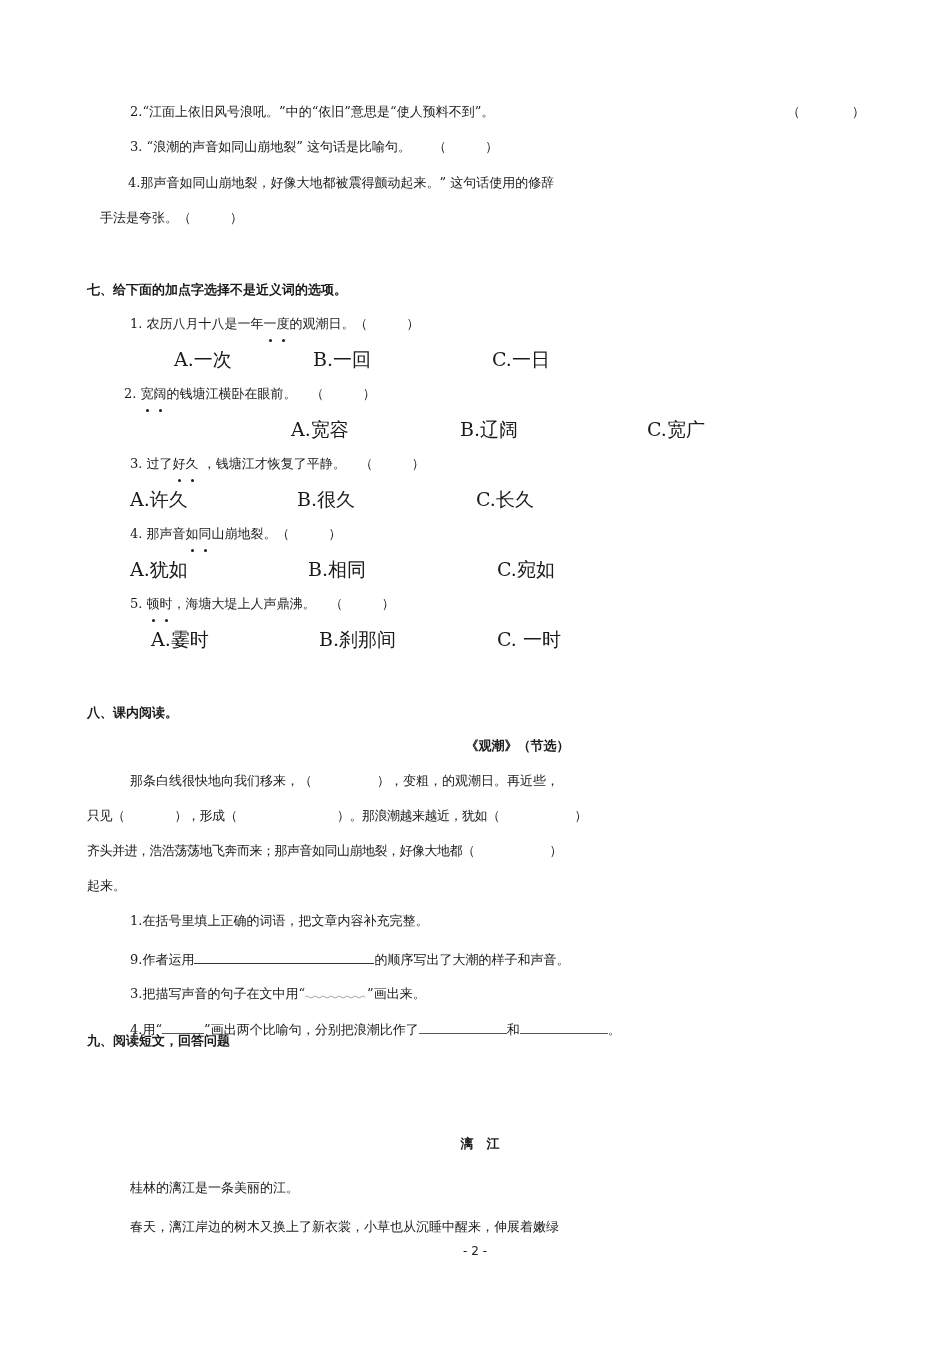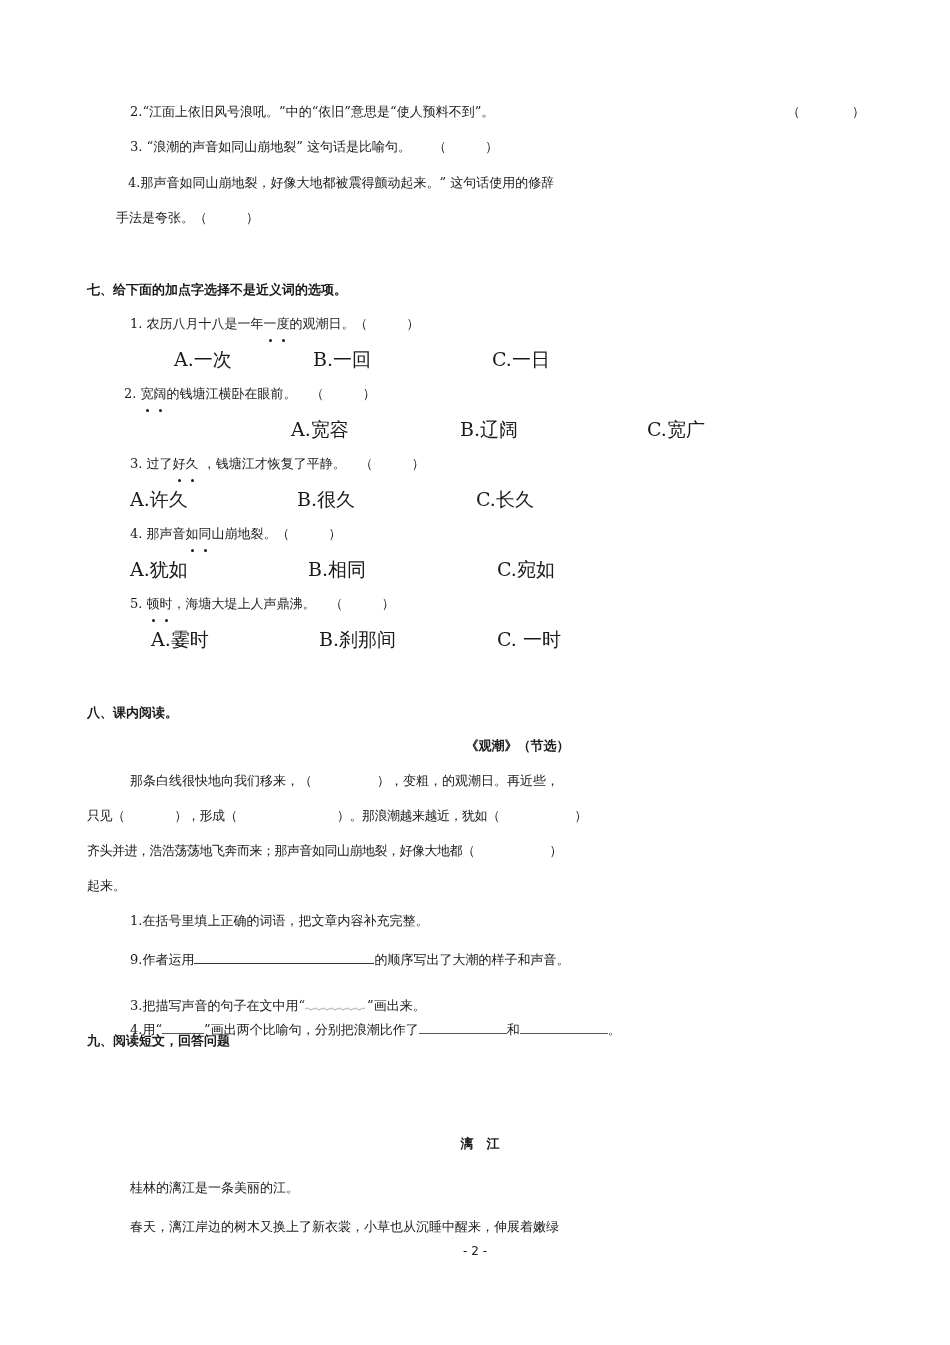--- a/index.html
+++ b/index.html
@@ -23,21 +23,21 @@
   <span>2.</span><span>“江面上依旧风号浪吼。”中的“依旧”意思是“使人预料不到”。</span>
   <span style="position:absolute; right:0; top:0;">（　　　　）</span>
 </div>
 <div class="line" style="left:130px; top:134px;">
   <span>3.</span> <span>“浪潮的声音如同山崩地裂” 这句话是比喻句。</span>
   <span style="margin-left:18px;">（　　　）</span>
 </div>
 <div class="line" style="left:128px; top:170px;">
   <span>4.</span><span>那声音如同山崩地裂，好像大地都被震得颤动起来。” 这句话使用的修辞</span>
 </div>
-<div class="line" style="left:116px; top:205px;">
+<div class="line" style="left:100px; top:205px;">
   <span>手法是夸张。</span><span>（　　　）</span>
 </div>
 
 <div class="line title" style="left:87px; top:277px;">七、给下面的加点字选择不是近义词的选项。</div>
 
 <div class="line" style="left:130px; top:311px;">
   <span>1.</span>
   <span>农历八月十八是一年</span><span class=""><span class="dot">一</span><span class="dot">度</span></span><span>的观潮日。</span><span>（　　　）</span>
 </div>
 <div class="opt" style="left:146px; top:346px;margin-left:28px;">A.一次</div>
@@ -86,21 +86,21 @@
 <div class="line" style="left:87px; top:803px; letter-spacing:-0.5px;">只见（　　　　），形成（　　　　　　　　）。那浪潮越来越近，犹如（　　　　　　）</div>
 <div class="line" style="left:87px; top:838px; letter-spacing:-0.5px;">齐头并进，浩浩荡荡地飞奔而来；那声音如同山崩地裂，好像大地都（　　　　　　）</div>
 <div class="line" style="left:87px; top:873px;">起来。</div>
 
 <div class="line" style="left:130px; top:908px;">1.在括号里填上正确的词语，把文章内容补充完整。</div>
 
 <div class="line" style="left:130px; top:943px;">
   <span>9.作者运用</span><span class="blank-u" style="width:180px;"></span><span>的顺序写出了大潮的样子和声音。</span>
 </div>
 
-<div class="line" style="left:130px; top:978px;margin-top:12px;">
+<div class="line" style="left:130px; top:978px;">
   <span>3.把描写声音的句子在文中用“</span><span style="display:inline-block; width:62px; height:20px; position:relative;"><svg width="62" height="22" style="position:absolute; left:0; top:0;">
         <path d="M0 19 q2 -2 4 0 t4 0 t4 0 t4 0 t4 0 t4 0 t4 0 t4 0 t4 0 t4 0 t4 0 t4 0 t4 0 t4 0 t4 0" fill="none" stroke="#aaaaaa" stroke-width="1"></path>
       </svg></span><span>”画出来。</span>
 </div>
 
 <div class="line" style="left:130px; top:1013px;">
   <span>4.用“</span><span class="blank-thin" style="width:42px;"></span><span>”画出两个比喻句，分别把浪潮比作了</span><span class="blank-thin" style="width:88px;"></span><span>和</span><span class="blank-thin" style="width:88px;"></span><span>。</span>
 </div>
 
 <div class="line title" style="left:87px; top:1028px;">九、阅读短文，回答问题</div>

